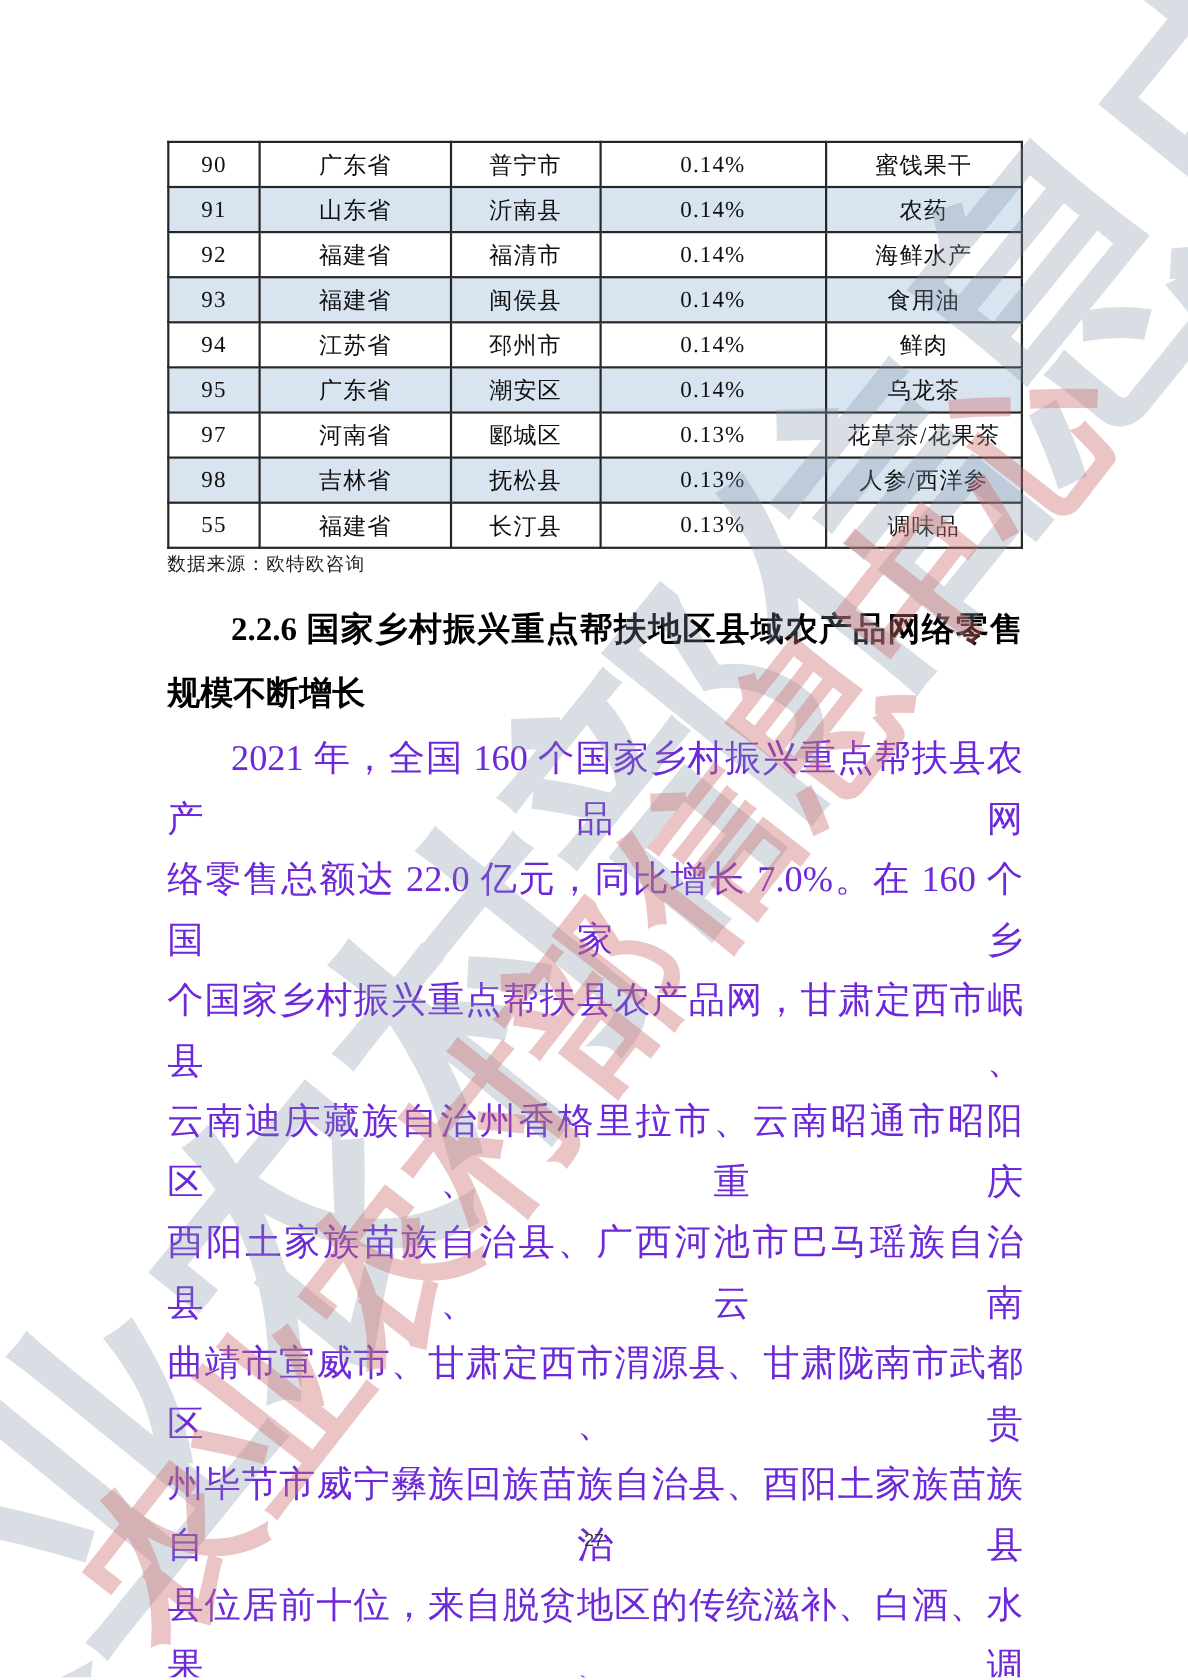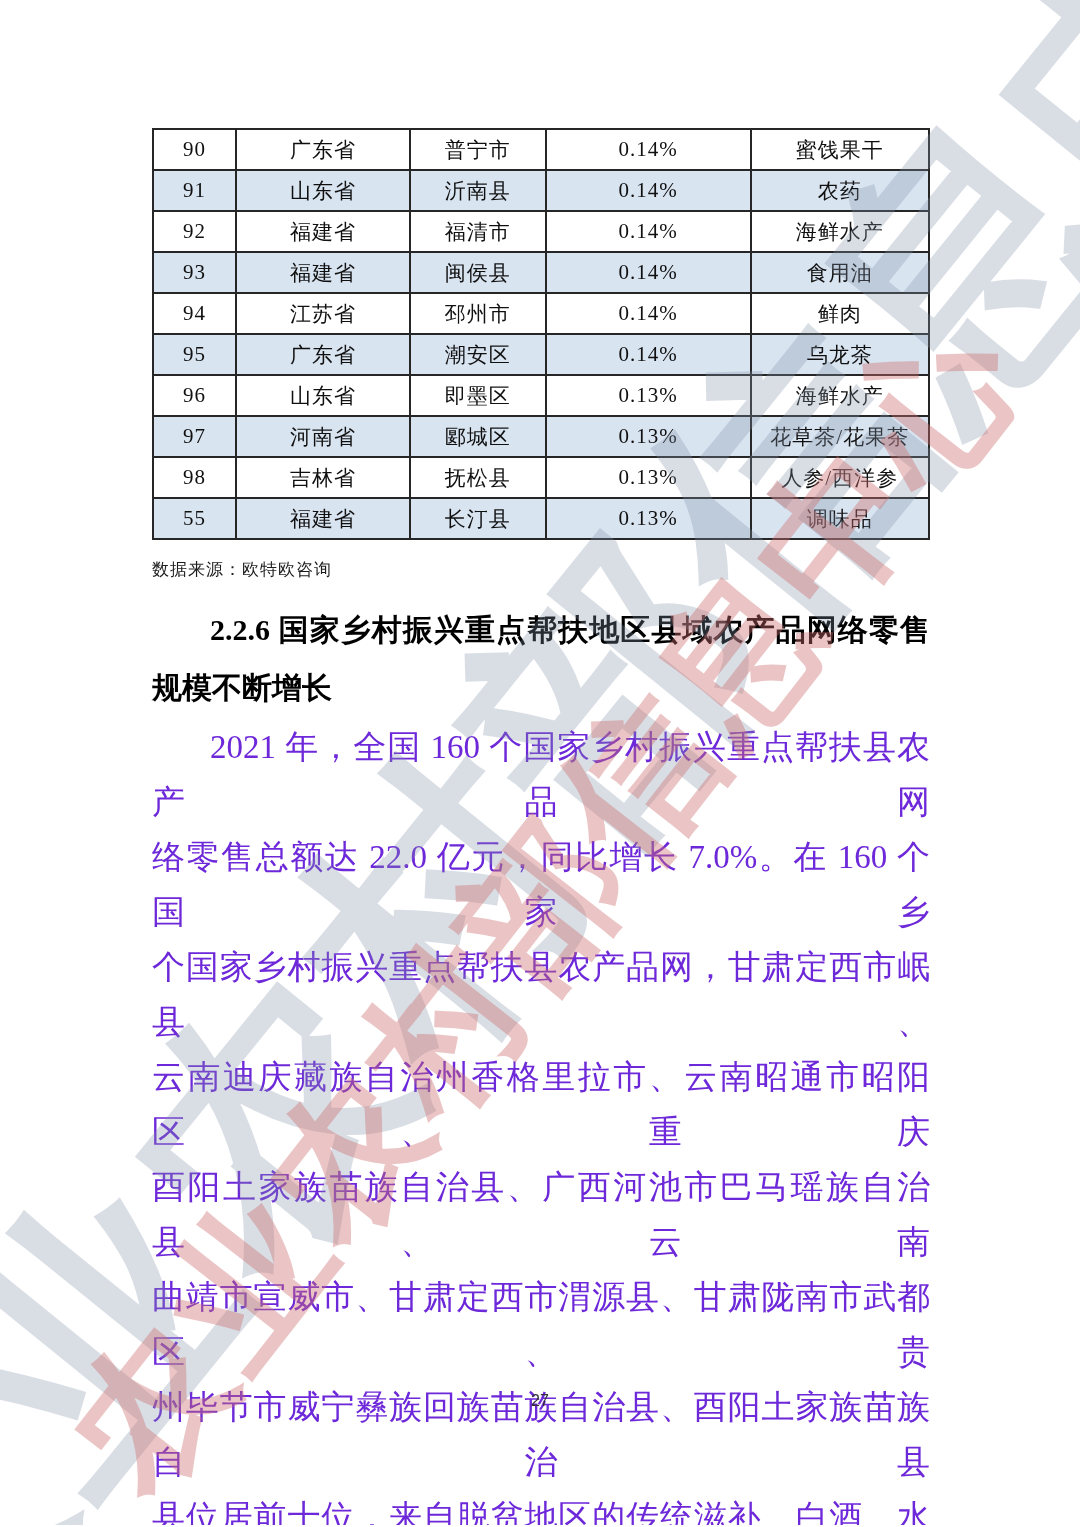--- a/index.html
+++ b/index.html
@@ -12,21 +12,21 @@
 
   table.rank { border-collapse:collapse; width:778px; table-layout:fixed; }
   table.rank td {
     border:2px solid #262626; height:39px; text-align:center;
     font-size:21px; color:#101010; padding:0; letter-spacing:1px;
     overflow:hidden; white-space:nowrap;
   }
   table.rank tr:nth-child(even) td { background:#d9e4f1; }
 
   .source {
-    margin-top:18px; font-size:17px; color:#1c1c1c; letter-spacing:1px;
+    margin-top:2px; font-size:17px; color:#1c1c1c; letter-spacing:1px;
   }
 
   .heading { margin-top:20px; font-weight:bold; color:#000; font-size:30px; line-height:58px; }
   .h-line1 { text-indent:58px; text-align:justify; text-align-last:justify; }
   .h-line2 { text-align:left; }
 
   .paragraph { margin-top:3px; font-size:33px; color:#6d28d9; line-height:55px; }
   .para-line { text-align:justify; text-align-last:justify; }
   .para-line.first { text-indent:58px; }
   .para-line.last { text-align:left; text-align-last:auto;margin-left:28px; }
@@ -105,27 +105,20 @@
             <td>鲜肉</td>
           </tr>
           <tr>
             <td>95</td>
             <td>广东省</td>
             <td>潮安区</td>
             <td>0.14%</td>
             <td>乌龙茶</td>
           </tr>
           <tr>
-            <td>96</td>
-            <td>山东省</td>
-            <td>即墨区</td>
-            <td>0.13%</td>
-            <td>海鲜水产</td>
-          </tr>
-          <tr>
             <td>97</td>
             <td>河南省</td>
             <td>郾城区</td>
             <td>0.13%</td>
             <td>花草茶/花果茶</td>
           </tr>
           <tr>
             <td>98</td>
             <td>吉林省</td>
             <td>抚松县</td>

